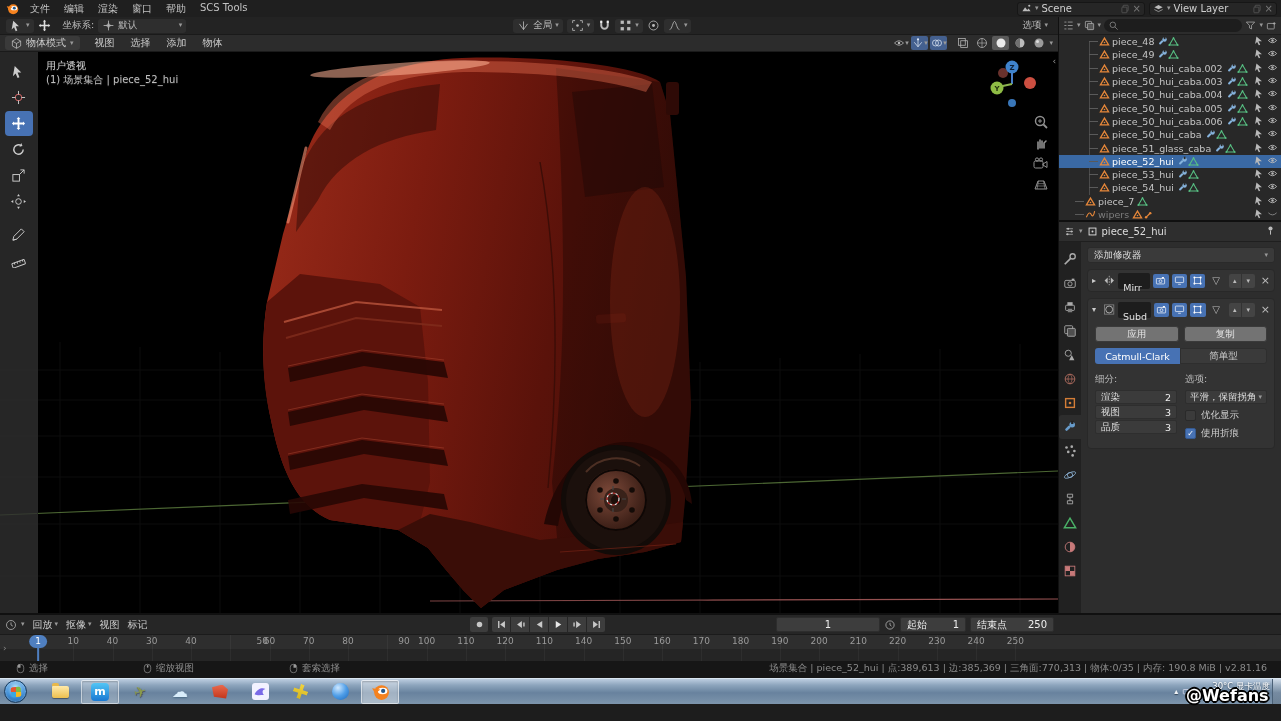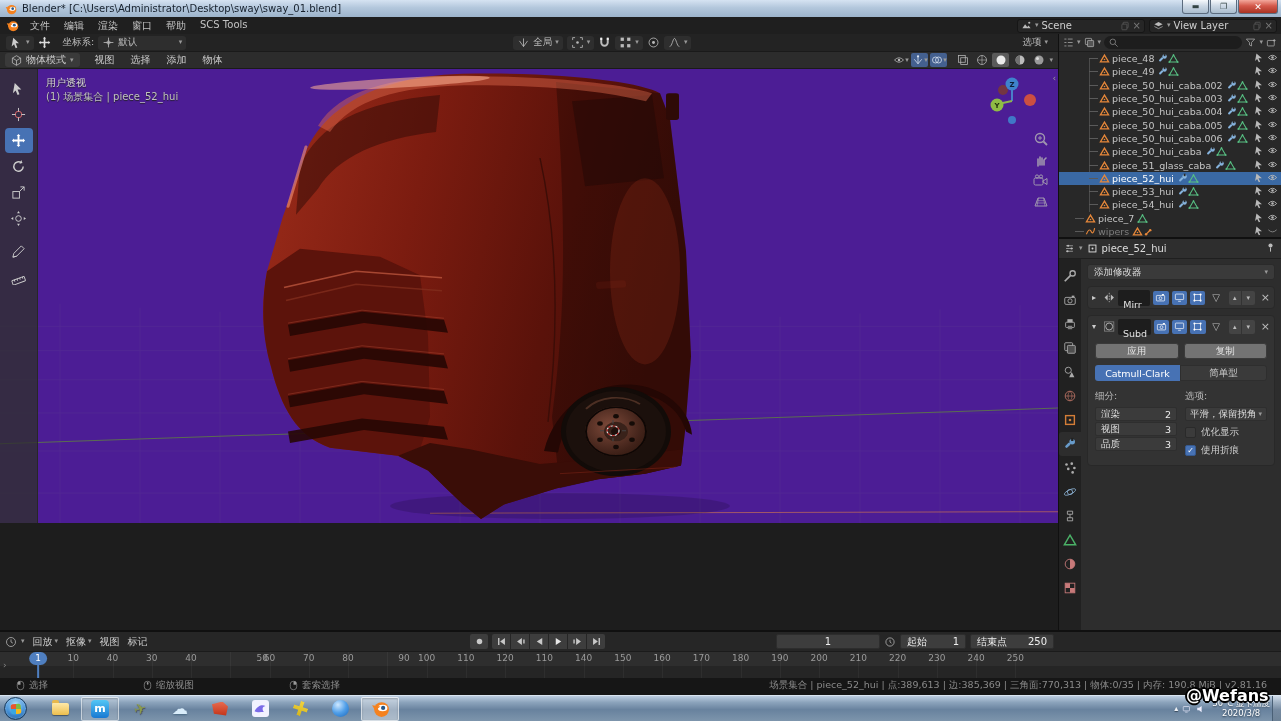--- a/index.html
+++ b/index.html
@@ -32,21 +32,21 @@
 .ts-ico{width:13px;height:13px;display:inline-block}
 .sp{flex:1}
 .vheader{height:17px;background:#2c2c2c;display:flex;align-items:center;font-size:10px;color:#ccc;padding:0 5px;gap:2px;border-bottom:1px solid #1a1a1a}
 .mode{display:flex;align-items:center;gap:4px;background:#3a3a3a;border-radius:3px;height:14px;padding:0 6px;margin-right:6px}
 .vh-right{margin-left:auto;display:flex;align-items:center;gap:2px}
 .icobtn{width:17px;height:14px;display:flex;align-items:center;justify-content:center;border-radius:2px}
 .icobtn.on{background:#44608f}
 .icobtn.sel{background:#5a5a5a}
 .icobtn svg{width:12px;height:12px}
 
-.viewport{position:relative;height:454px;background:#4c1d95;overflow:hidden}
+.viewport{position:relative;height:561px;background:#000000;overflow:hidden}
 .scene{position:absolute;inset:0;width:100%;height:100%}
 .vp-text{position:absolute;left:46px;top:7px;font-size:10px;color:#d8d8d8;line-height:14px;text-shadow:0 1px 1px #222}
 .vp-text .l2{color:#c0c0c0}
 .toolstrip{position:absolute;left:0;top:0;width:38px;height:100%;background:#303030cc;border-right:1px solid #272727;padding-top:6px}
 .tool{width:28px;height:25px;margin:1px auto;border-radius:4px;display:flex;align-items:center;justify-content:center}
 .tool svg{width:15px;height:15px}
 .tool.active{background:#4772b4}
 .tool.gap{margin-top:8px}
 .gizmo{position:absolute;right:18px;top:4px;width:56px;height:56px}
 .vp-sideicons{position:absolute;right:9px;top:62px;display:flex;flex-direction:column;gap:5px;align-items:center}
@@ -159,34 +159,20 @@
 .tray svg{width:10px;height:10px}
 .traytext{text-align:center;font-size:8.5px;line-height:9.5px;text-shadow:0 1px 2px #234;margin-left:2px}
 .showdesk{position:absolute;right:0;top:0;width:9px;height:100%;background:linear-gradient(rgba(255,255,255,.3),rgba(0,0,0,.12));border-left:1px solid #4a6076}
 .watermark{position:absolute;left:1186px;top:686px;font-size:16px;font-weight:bold;color:#fff;z-index:60;letter-spacing:0;text-shadow:-2px 0 #000,2px 0 #000,0 -2px #000,0 2px #000,-1px -1px #000,1px 1px #000,1px -1px #000,-1px 1px #000}
 </style>
 </head>
 <body>
 
 <div id="screen">
 
-  <div class="titlebar">
-    <svg class="blicon" viewBox="0 0 18 18">
-        <circle cx="10" cy="10" r="7" fill="#f5821f"></circle>
-        <ellipse cx="11" cy="8.5" rx="4.5" ry="3" fill="#fff"></ellipse>
-        <circle cx="11.5" cy="8.5" r="2" fill="#265787"></circle>
-        <path d="M1 6l8 1-5 4z" fill="#f5821f"></path>
-      </svg>
-    <span>Blender* [C:\Users\Administrator\Desktop\sway\sway_01.blend]</span>
-    <div class="winbtns">
-      <div class="wbtn">▬</div>
-      <div class="wbtn">❐</div>
-      <div class="wbtn close">✕</div>
-    </div>
-  </div>
 
   <div class="topbar">
     <svg class="blicon" viewBox="0 0 18 18">
         <circle cx="10" cy="10" r="7" fill="#f5821f"></circle>
         <ellipse cx="11" cy="8.5" rx="4.5" ry="3" fill="#fff"></ellipse>
         <circle cx="11.5" cy="8.5" r="2" fill="#265787"></circle>
         <path d="M1 6l8 1-5 4z" fill="#f5821f"></path>
       </svg>
     <div id="topMenus" style="display:flex">
         <span class="menu">文件</span>

